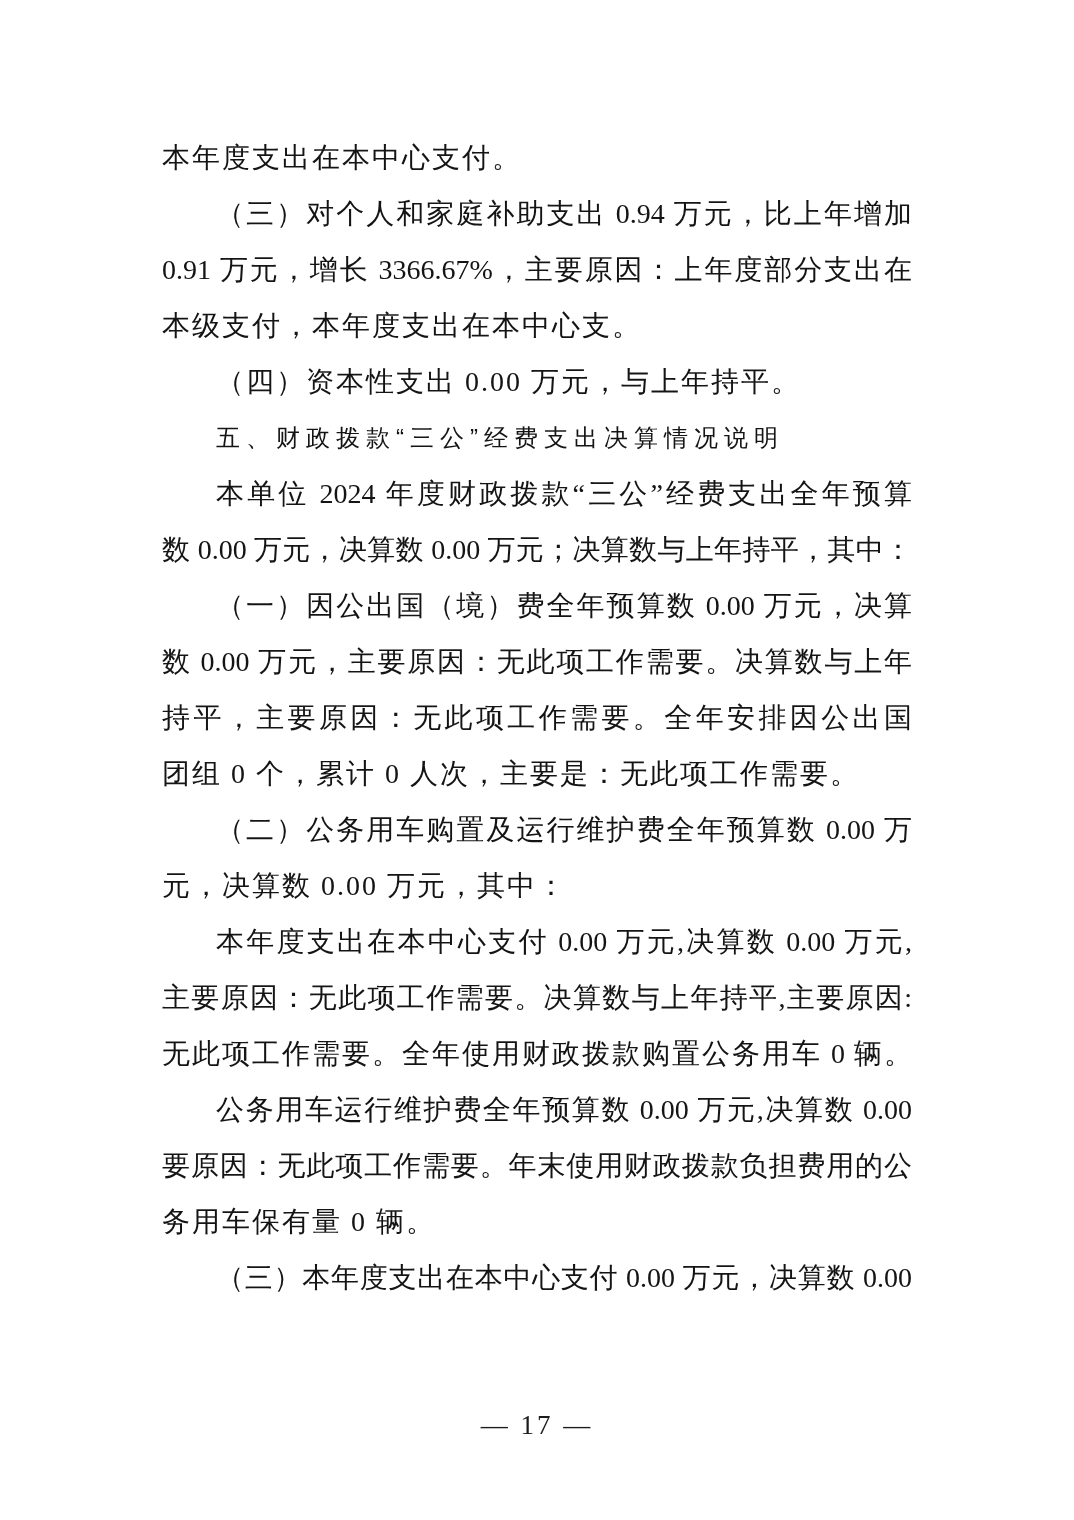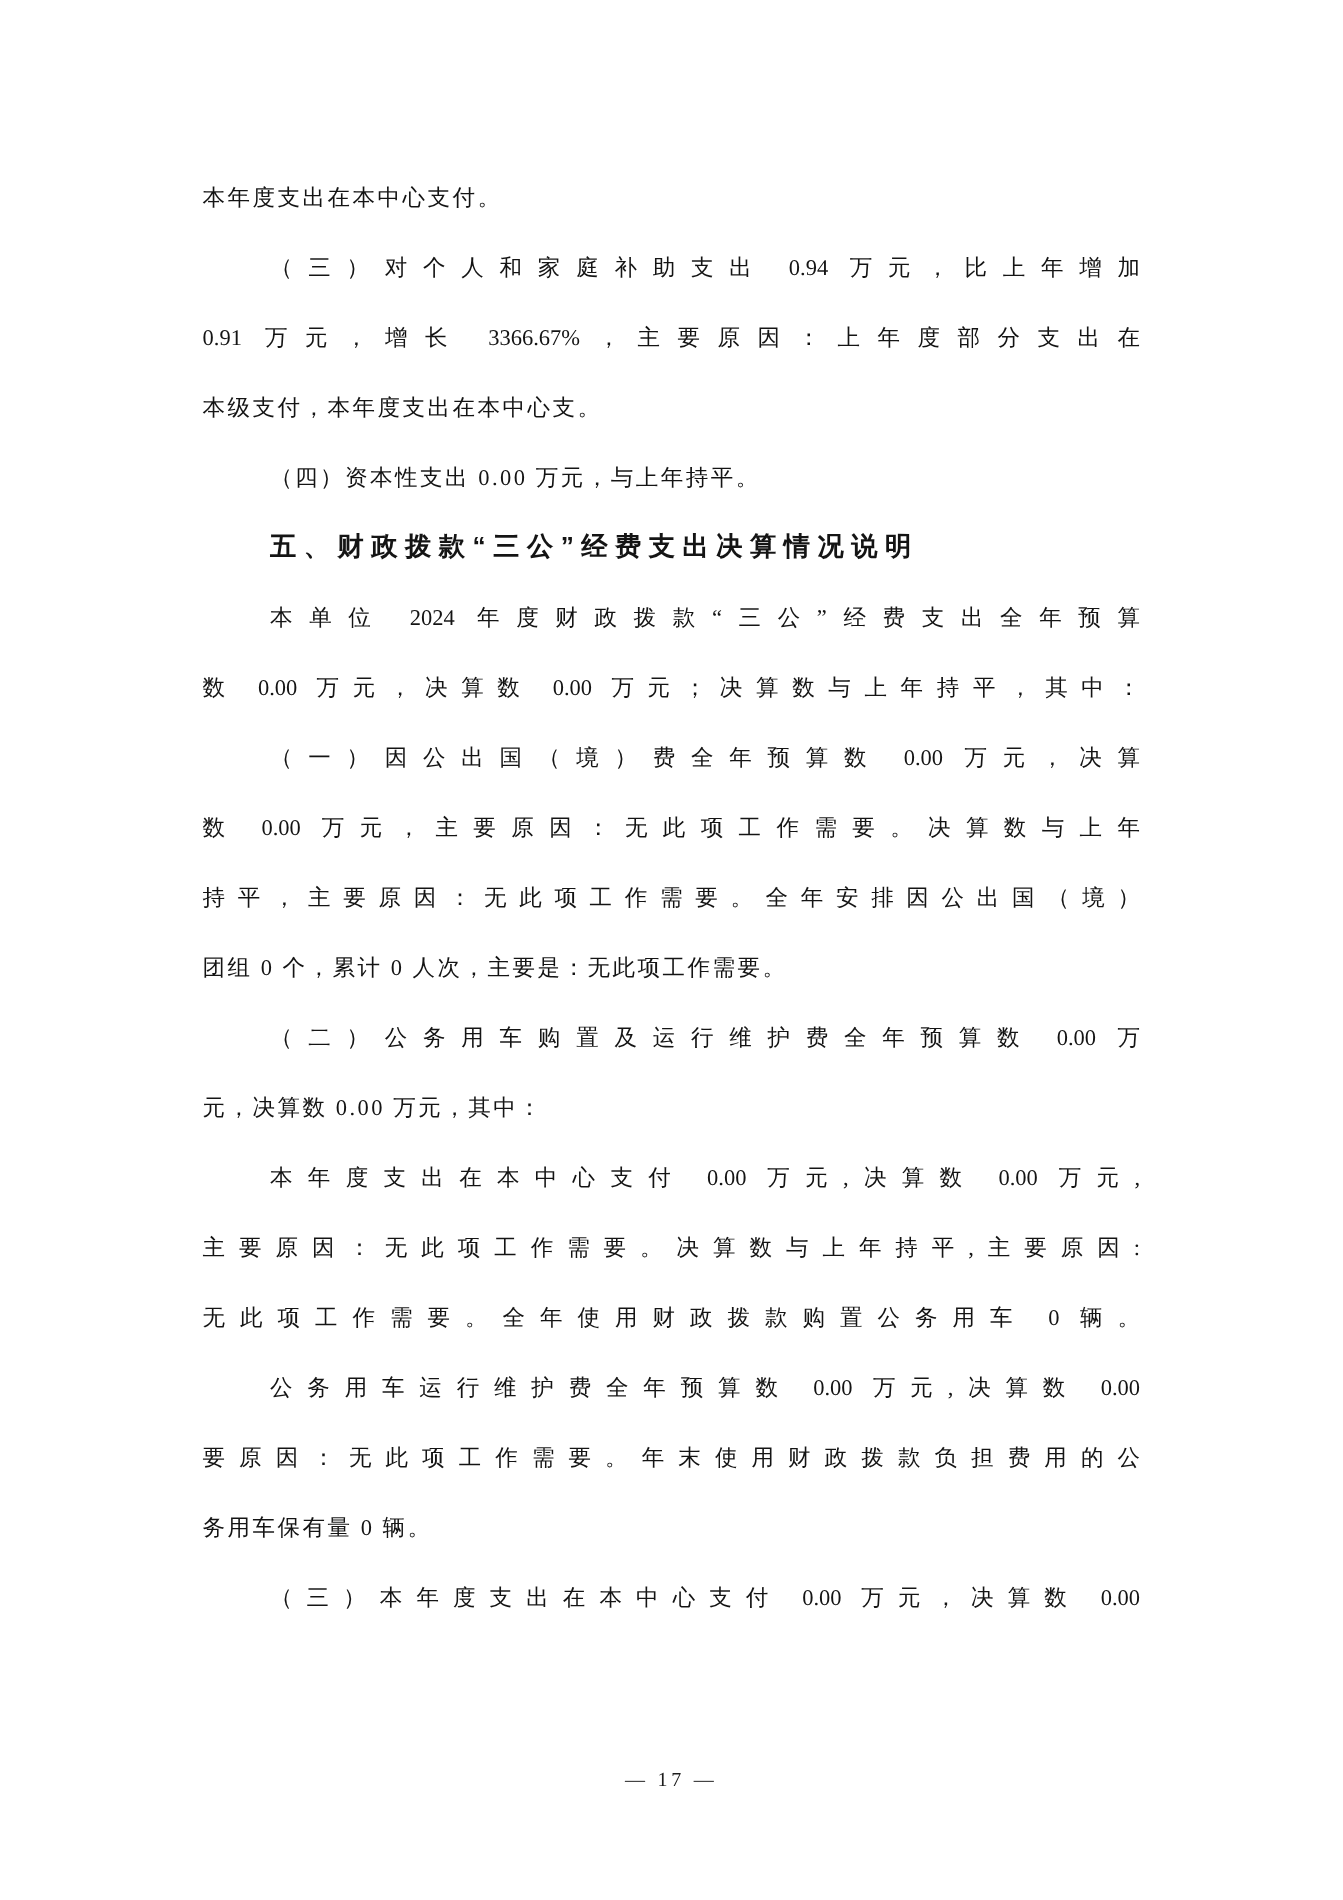--- a/index.html
+++ b/index.html
@@ -16,21 +16,21 @@
     font-family: "Liberation Serif", "DejaVu Serif", serif;
     overflow: hidden;
   }
   .text-block {
     position: absolute;
     left: 162px;
     top: 130px;
     width: 750px;
   }
   .line {
-    font-size: 18px;
+    font-size: 28px;
     line-height: 56px;
     height: 56px;
     letter-spacing: 2px;
     white-space: nowrap;
     overflow: visible;
   }
   
   .line.j {
     letter-spacing: 0;
     white-space: normal;
@@ -42,31 +42,31 @@
   
   .line.indent {
     padding-left: 54px;
   }
   .line.indent.j {
     width: 696px;
   }
   
   .line.heading {
     font-family: "Liberation Sans", "DejaVu Sans", sans-serif;
-    font-weight: 700;
-    font-size: 21px;
+    font-weight: 400;
+    font-size: 24px;
     letter-spacing: 6px;
   }
   .page-number {
     position: absolute;
     left: 0;
     top: 1405px;
     width: 1074px;
     text-align: center;
-    font-size: 16px;
+    font-size: 27px;
     line-height: 40px;
     letter-spacing: 3px;
     color: #1c1c1c;
   }
 </style>
 </head>
 <body>
 
 <div class="page">
   <div class="text-block">

